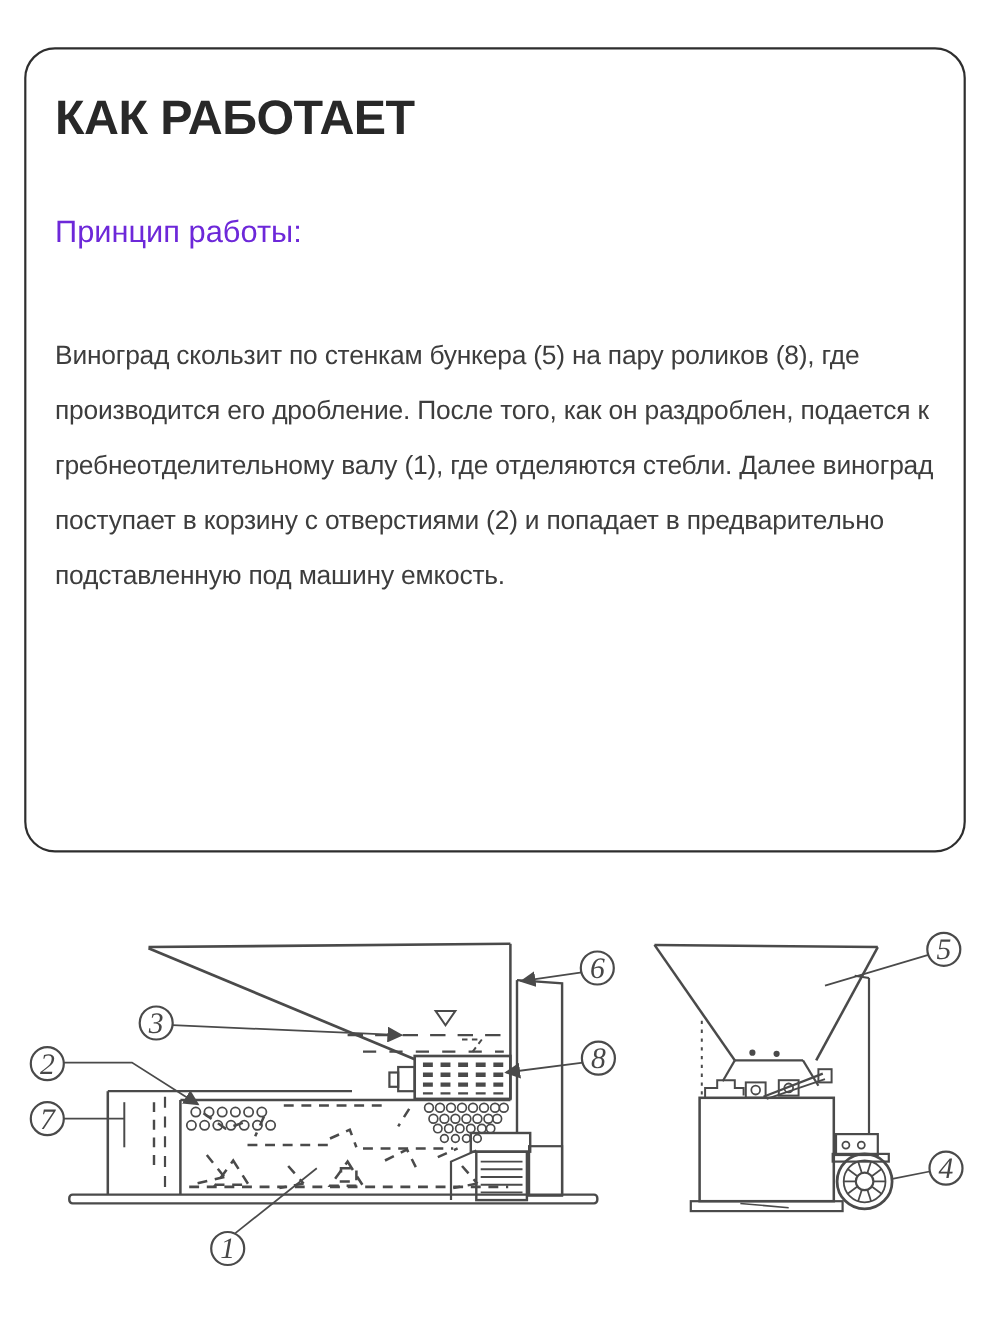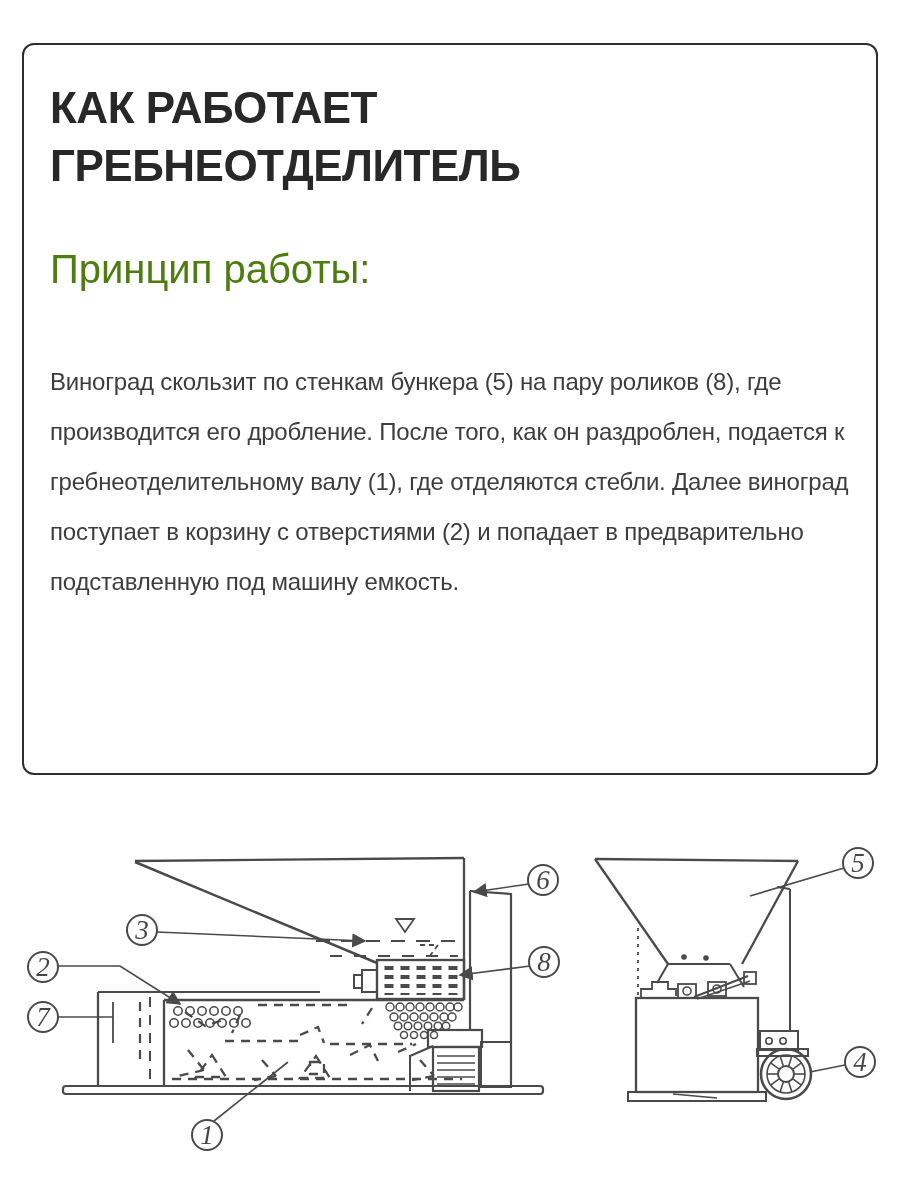--- a/index.html
+++ b/index.html
@@ -2,31 +2,31 @@
 <html><head>
 <meta charset="utf-8">
 <style>
   html,body{margin:0;padding:0;}
   body{
     width:900px;height:1200px;position:relative;background:#ffffff;
     font-family:"Liberation Sans",sans-serif;overflow:hidden;
   }
   .card{
     position:absolute;left:22px;top:43px;width:856px;height:732px;
-    box-sizing:border-box;border:2.5px solid #2e2e2e;border-radius:12px;
+    box-sizing:border-box;border:2.5px solid #2e2e2e;border-radius:28px;
     background:#ffffff;padding:34px 24px 0 26px;
   }
   .title{
     margin:0;font-size:44px;line-height:58px;font-weight:700;
     color:#282828;letter-spacing:-0.5px;
   }
   .title span{display:block;}
   .subtitle{
-    margin:52px 0 0 0;font-size:40px;line-height:44px;font-weight:400;
-    color:#4d7c0f;
+    margin:52px 0 0 0;font-size:28px;line-height:44px;font-weight:400;
+    color:#6d28d9;
   }
   .bodytext{
     margin:66px 0 0 0;max-width:806px;font-size:24px;line-height:50px;
     font-weight:400;color:#3d3d3d;letter-spacing:-0.2px;
   }
   .diagram{
     position:absolute;left:0;top:810px;width:900px;height:390px;
   }
   .diagram svg{display:block;width:900px;height:390px;}
   .ink{stroke:#4a4a4a;fill:none;}
@@ -34,21 +34,20 @@
     font-family:"Liberation Serif",serif;font-style:italic;font-size:27px;
     fill:#474747;
   }
 </style>
 </head>
 <body>
 
 <div class="card">
   <h1 class="title">
     <span>КАК РАБОТАЕТ</span>
-    <span>ГРЕБНЕОТДЕЛИТЕЛЬ</span>
   </h1>
   <p class="subtitle">Принцип работы:</p>
   <p class="bodytext">Виноград скользит по стенкам бункера (5) на пару роликов (8), где производится его дробление. После того, как он раздроблен, подается к гребнеотделительному валу (1), где отделяются стебли. Далее виноград поступает в корзину с отверстиями (2) и попадает в предварительно подставленную под машину емкость.</p>
 </div>
 
 <div class="diagram">
 <svg viewBox="0 810 900 390" xmlns="http://www.w3.org/2000/svg">
   <defs>
     <marker id="arr" markerWidth="10" markerHeight="9" refX="8" refY="4.5" orient="auto">
       <path d="M0,0 L9,4.5 L0,9 Z" fill="#4a4a4a"></path>

